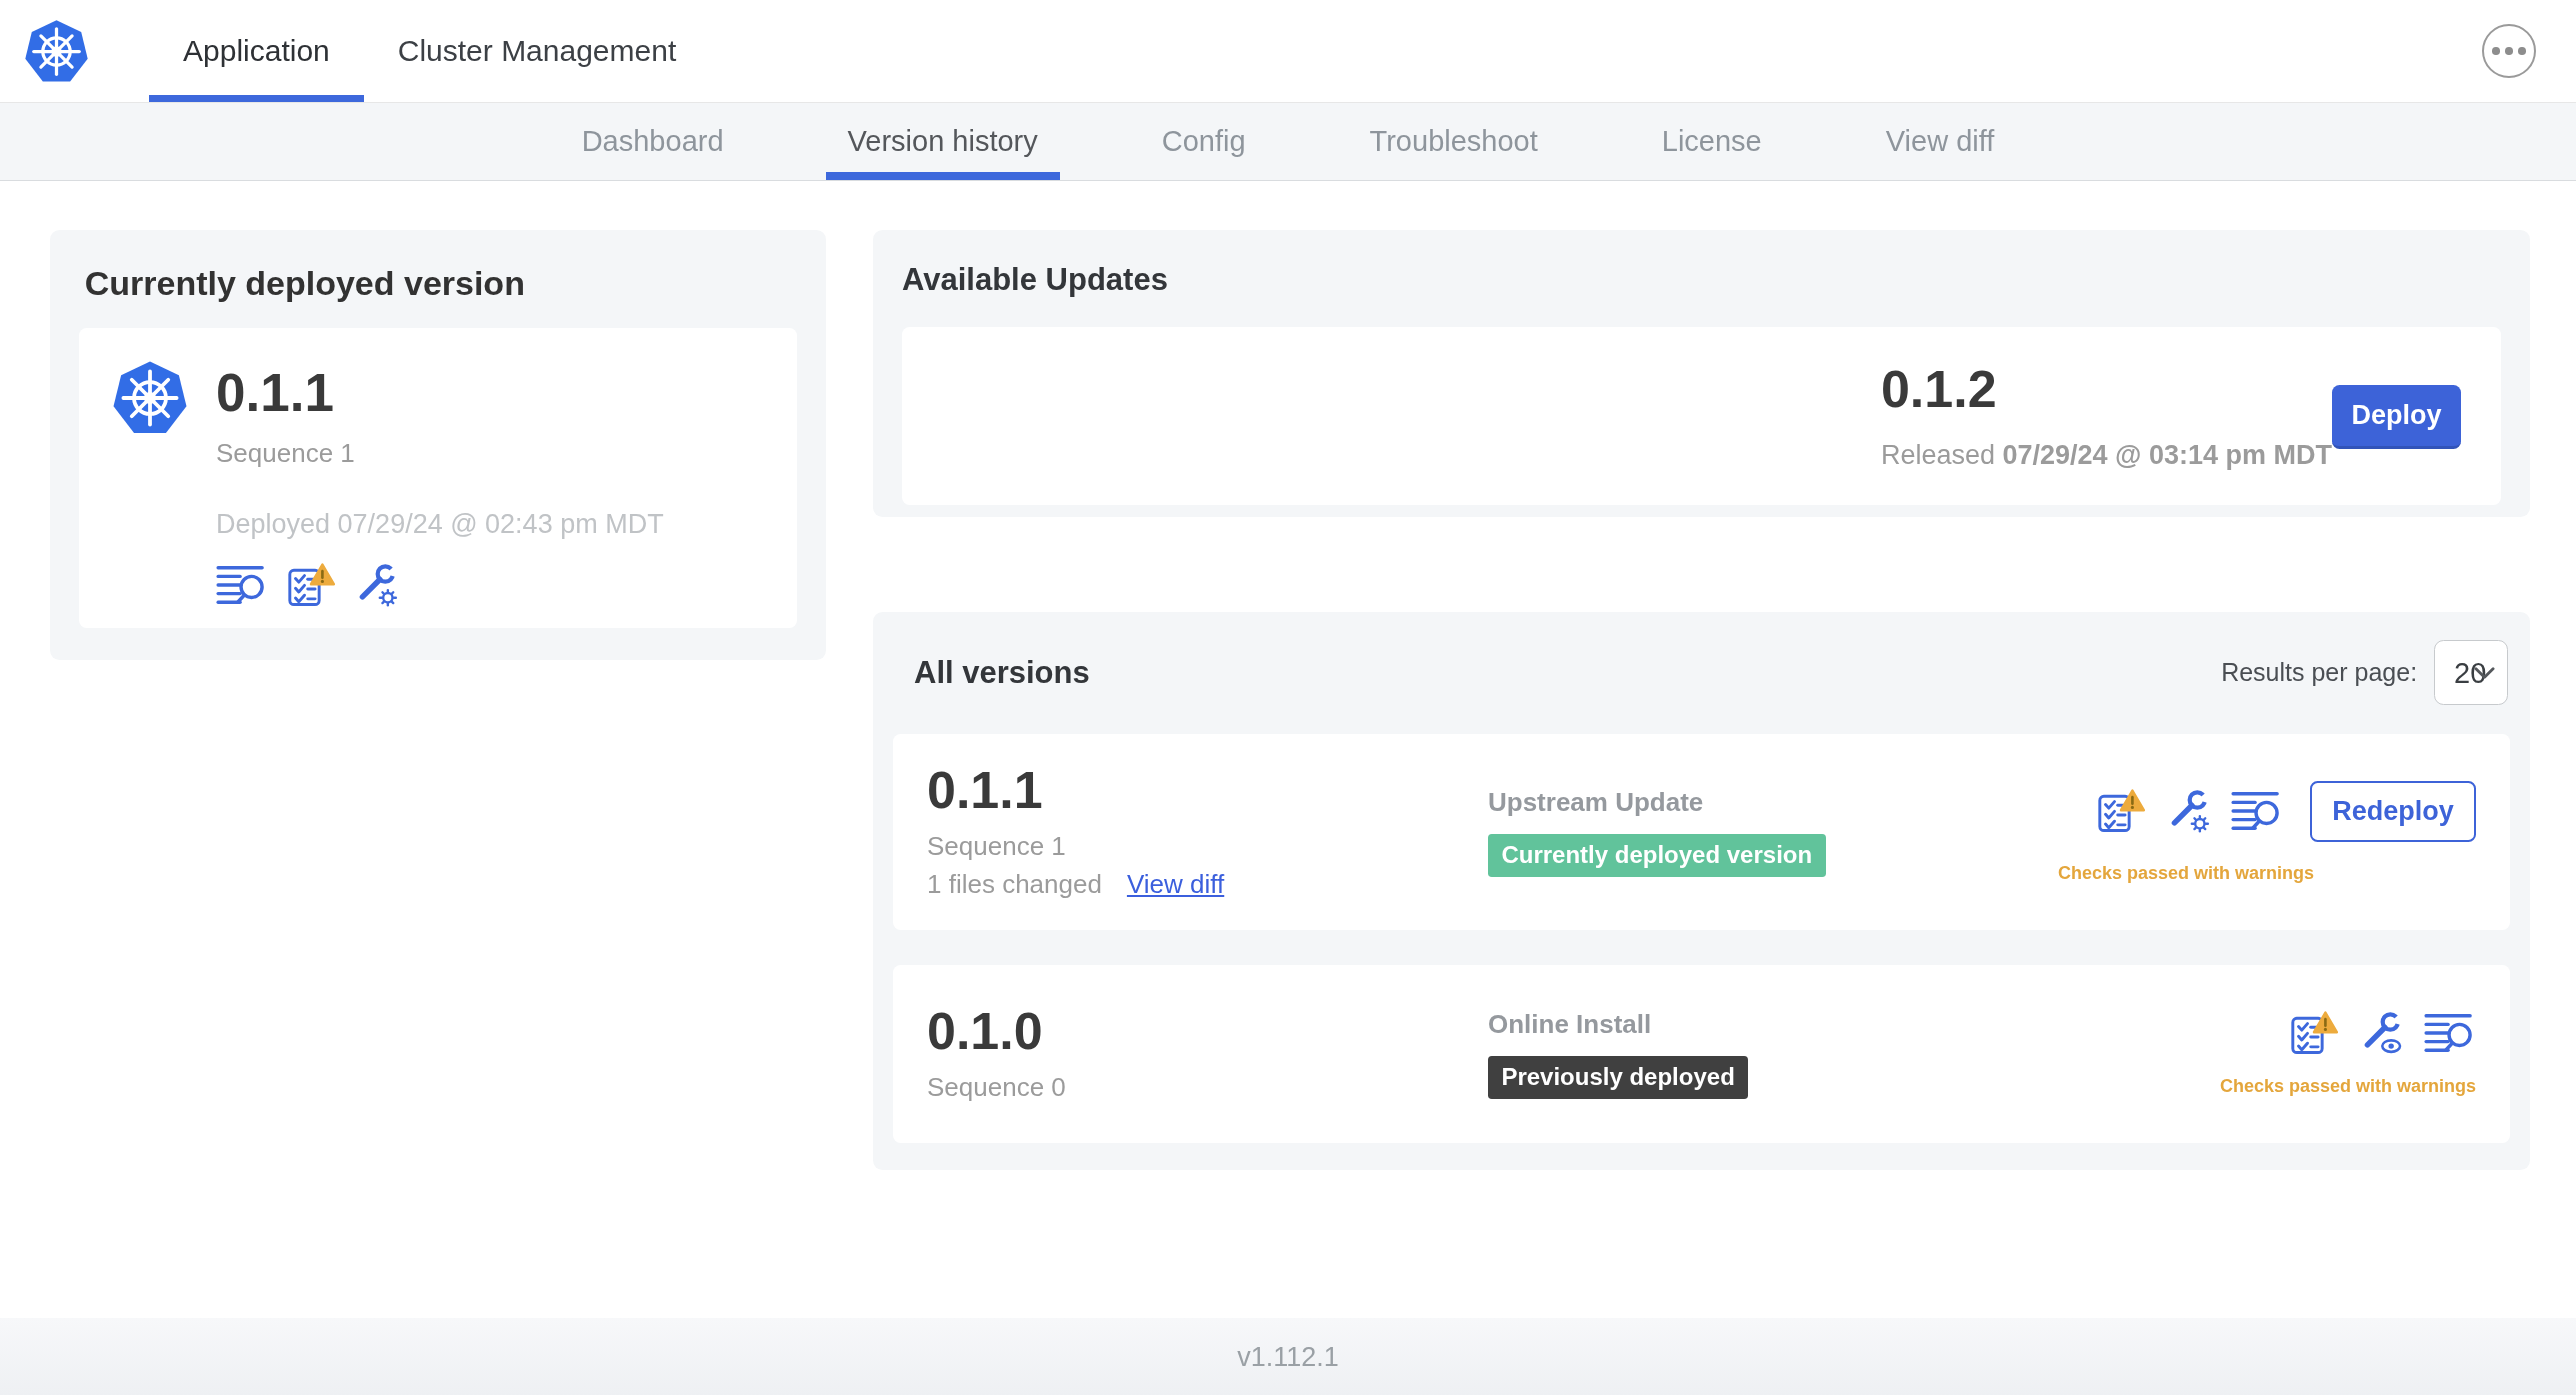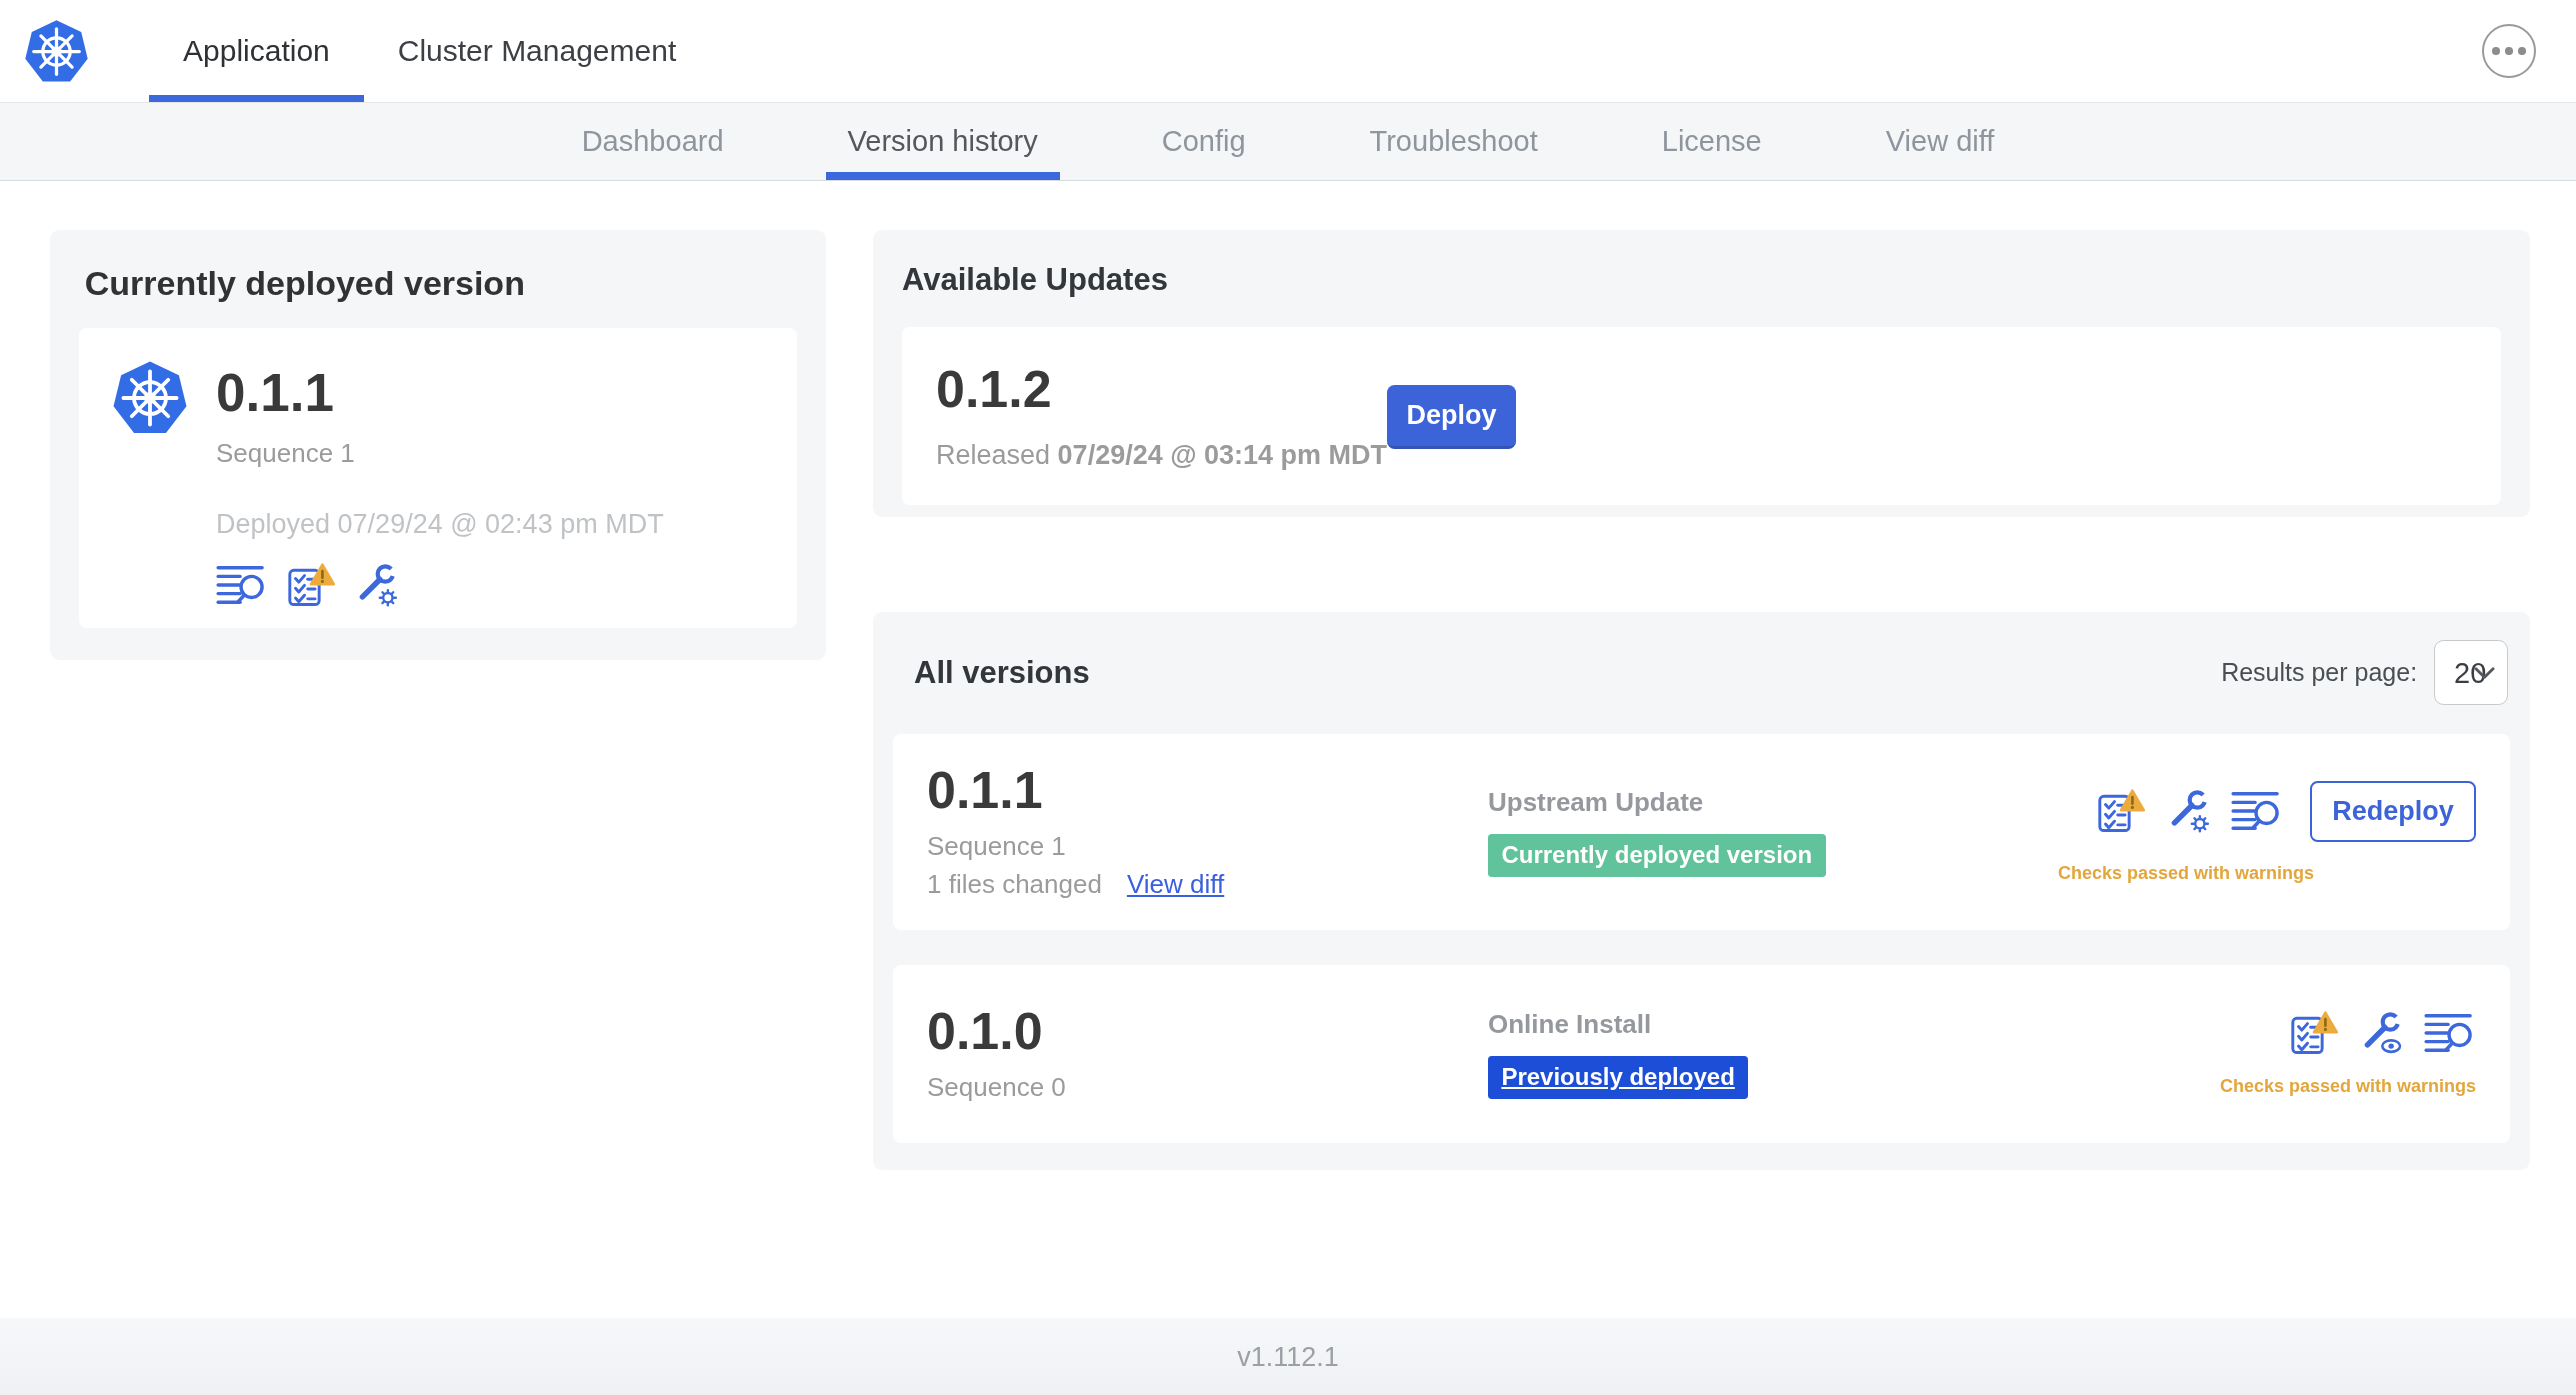--- a/index.html
+++ b/index.html
@@ -38,21 +38,21 @@
   .cv-seq { font-size:26px; color:#9b9b9b; margin-top:19px; }
   .cv-deployed { font-size:27px; color:#c0c3c6; margin-top:40px; }
   .icon-row { display:flex; align-items:center; gap:19px; margin-top:23px; }
   .ic { display:block; cursor:pointer; }
 
   
   .right-col { flex:1 1 auto; min-width:0; }
 
   .au-panel { padding:32px 29px 11.5px 29px; }
   .sec-title { font-size:31px; font-weight:600; color:#33363a; }
-  .au-card { margin-top:29px; display:flex; align-items:center; justify-content:flex-start; padding:36px 40px 34px 34px; }
+  .au-card { margin-top:29px; display:flex; align-items:center; justify-content:flex-end; padding:36px 40px 34px 34px; }
   .au-version { font-size:52px; font-weight:700; color:#3a3a3a; line-height:1; }
   .au-released { font-size:27px; color:#9b9b9b; margin-top:25px; }
   .au-released b { font-weight:700; color:#9b9b9b; }
   .btn-primary { width:129px; height:64px; background:#3d63d8; border:none; border-bottom:3.8px solid #3254b9; border-radius:7.6px; color:#fff; font-size:27px; font-weight:700; font-family:inherit; cursor:pointer; }
 
   .av-panel { margin-top:95px; padding:17px 20px 27px 20px; }
   .av-head { display:flex; align-items:center; justify-content:space-between; margin:11.5px 1.9px 29px 21px; }
   .rpp { display:flex; align-items:center; gap:17px; }
   .rpp-label { font-size:25px; color:#4a4e53; }
   .select-wrap { position:relative; }
@@ -61,21 +61,21 @@
 
   .ver-row { display:grid; grid-template-columns:561px 1fr auto; align-items:center; padding:29px 34px; min-height:196px; }
   .ver-row + .ver-row { margin-top:35px; }
   .row-version { font-size:52px; font-weight:700; color:#3a3a3a; line-height:1; }
   .row-seq { font-size:26px; color:#9b9b9b; margin-top:15.3px; }
   .row-files { font-size:26px; color:#9b9b9b; margin-top:7.6px; display:flex; align-items:center; gap:25px; }
   .link { color:#3b5fdd; font-weight:500; text-decoration:underline; cursor:pointer; }
   .row-source { font-size:26px; font-weight:600; color:#95999e; }
   .badge { display:inline-block; margin-top:15.3px; padding:7.6px 13.4px; border-radius:3.8px; font-size:24px; font-weight:600; color:#fff; }
   .badge.success { background:#61c39b; }
-  .badge.muted { background:#1d4ed8;text-decoration:underline; }
+  .badge.muted { background:#404040; }
   .row-right { display:flex; flex-direction:column; align-items:flex-end; }
   .row-actions { display:flex; align-items:center; gap:21px; }
   .btn-outline { width:166px; height:61px; margin-left:5.7px; background:#fff; border:2.9px solid #3d63d8; border-radius:7.6px; color:#3d63d8; font-size:27px; font-weight:700; font-family:inherit; cursor:pointer; }
   .preflight-status { font-size:18px; font-weight:700; color:#e4a63c; margin-top:21px; }
   .row1 .preflight-status { margin-right:162px; }
 
   
   .footer { flex:0 0 78px; background:linear-gradient(#f7f8fa,#eef0f3); display:flex; align-items:center; justify-content:center; }
   .footer span { font-size:27px; color:#9aa0a5; }
 </style>

